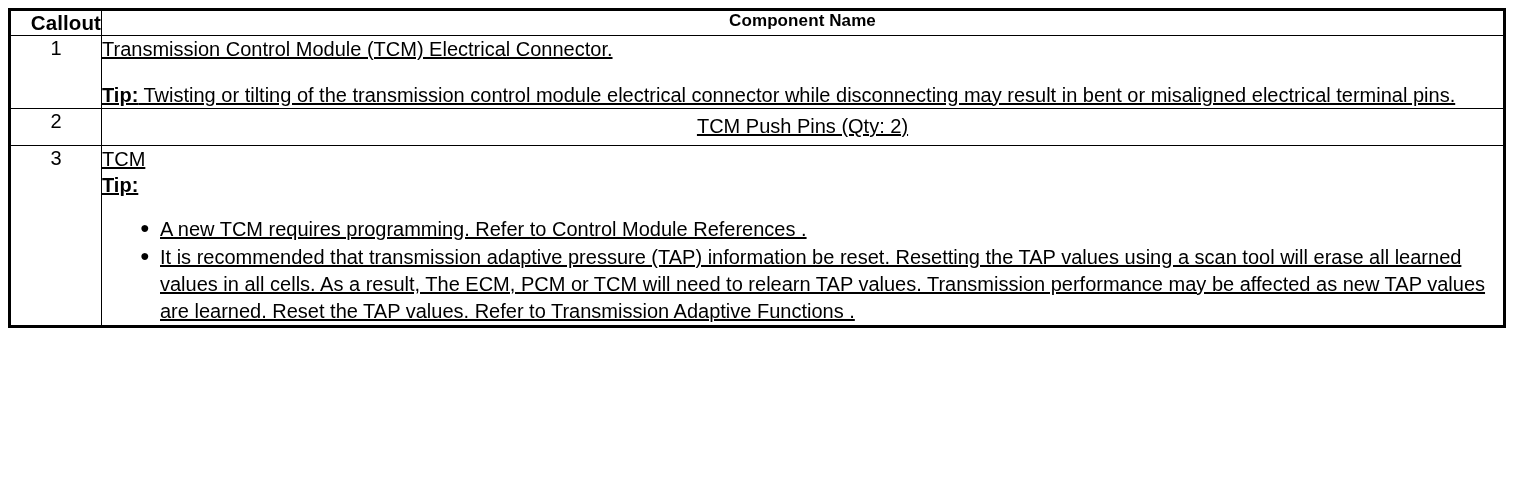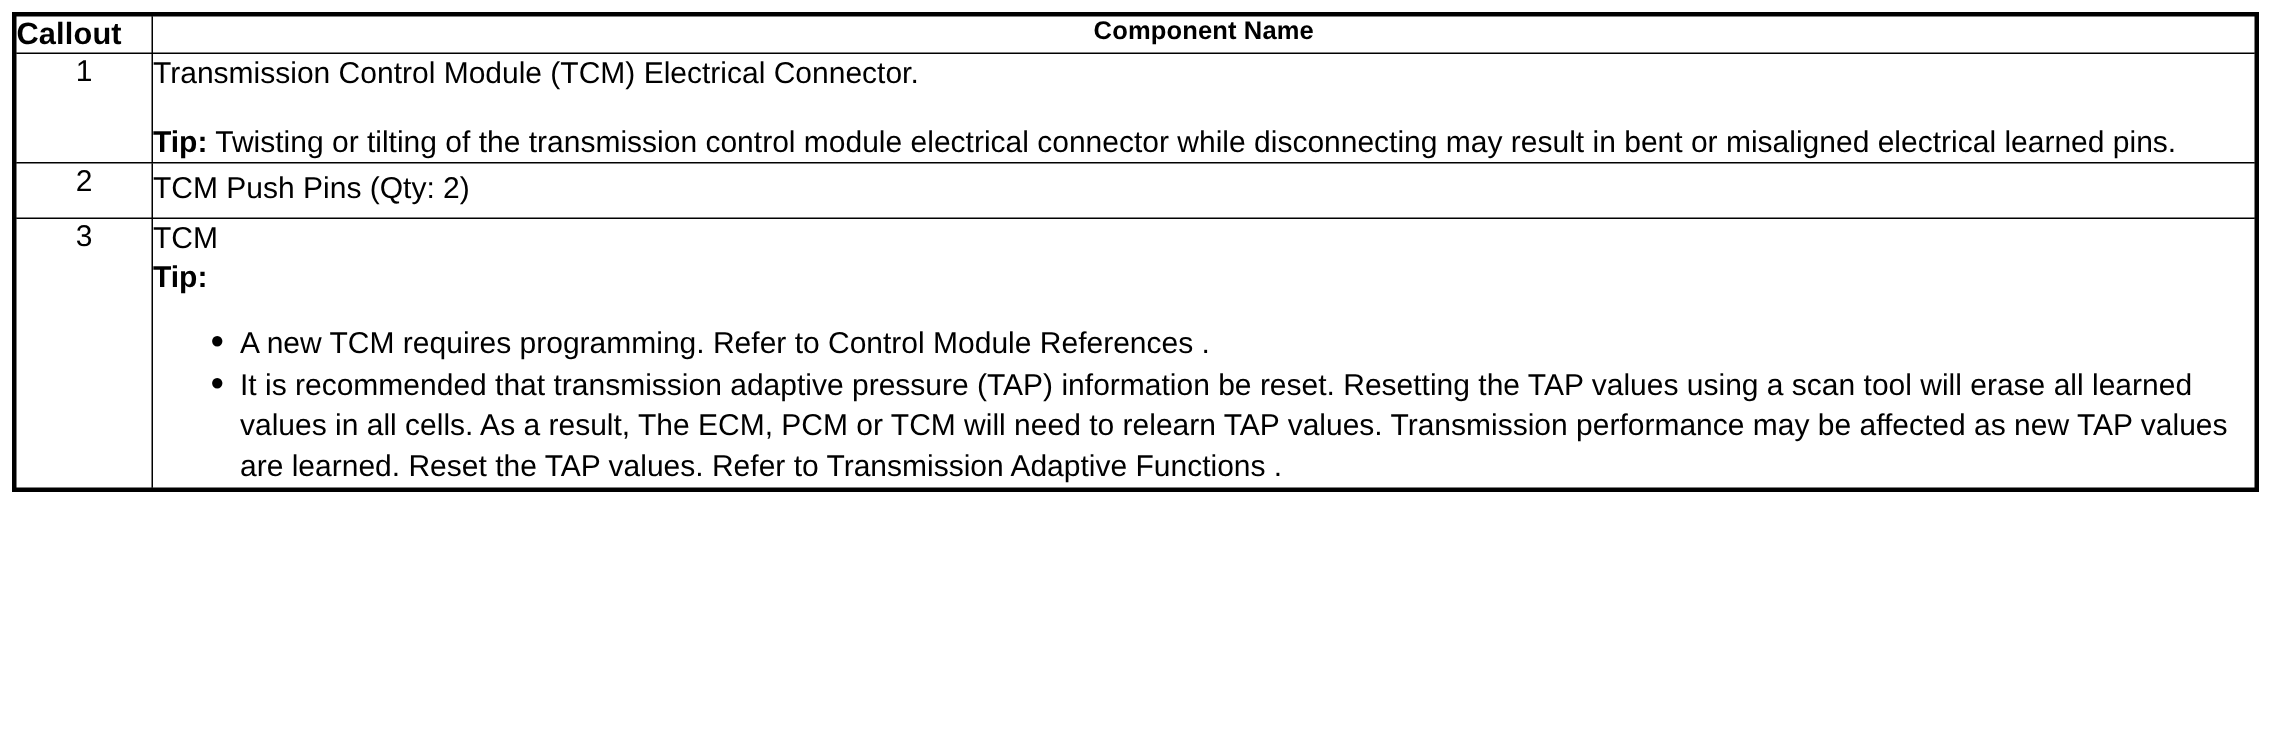--- a/index.html
+++ b/index.html
@@ -38,39 +38,41 @@
   th.header-cell {
     font-size: 17px;
     font-weight: bold;
     text-align: center;
     padding: 6px 4px 7px;
     letter-spacing: 0.1px;
   }
   th.header-callout {
     font-size: 20.5px;
     font-weight: bold;
-    text-align: left;
+    text-align: right;
     padding: 6px 4px 7px;
     letter-spacing: 0.1px;
   }
 
   td.callout-cell {
     text-align: center;
     vertical-align: middle;
     font-size: 20px;
     line-height: 1.2;
   }
   td.body-cell {
     padding: 6px 8px 7px 10px;
     font-size: 20px;
     line-height: 1.33;
+    text-decoration: underline;
   }
   td.body-cell.tight {
     padding-top: 4px;
     padding-bottom: 5px;
+    text-align: center;
   }
 
   p.line {
     margin: 0;
   }
   p.gap-before {
     margin-top: 19px;
   }
   .bold-lead {
     font-weight: bold;
@@ -115,21 +117,21 @@
         <th class="header-callout">Callout</th>
         <th class="header-cell">Component Name</th>
       </tr>
     </thead>
     <tbody>
 
       <tr>
         <td class="callout-cell">1</td>
         <td class="body-cell">
           <p class="line">Transmission Control Module (TCM) Electrical Connector.</p>
-          <p class="line gap-before"><span class="bold-lead">Tip:</span><span> Twisting or tilting of the transmission control module electrical connector while disconnecting may result in bent or misaligned electrical learned pins.</span></p>
+          <p class="line gap-before"><span class="bold-lead">Tip:</span><span> Twisting or tilting of the transmission control module electrical connector while disconnecting may result in bent or misaligned electrical terminal pins.</span></p>
         </td>
       </tr>
 
       <tr>
         <td class="callout-cell">2</td>
         <td class="body-cell tight">
           <p class="line">TCM Push Pins (Qty: 2)</p>
         </td>
       </tr>
 

